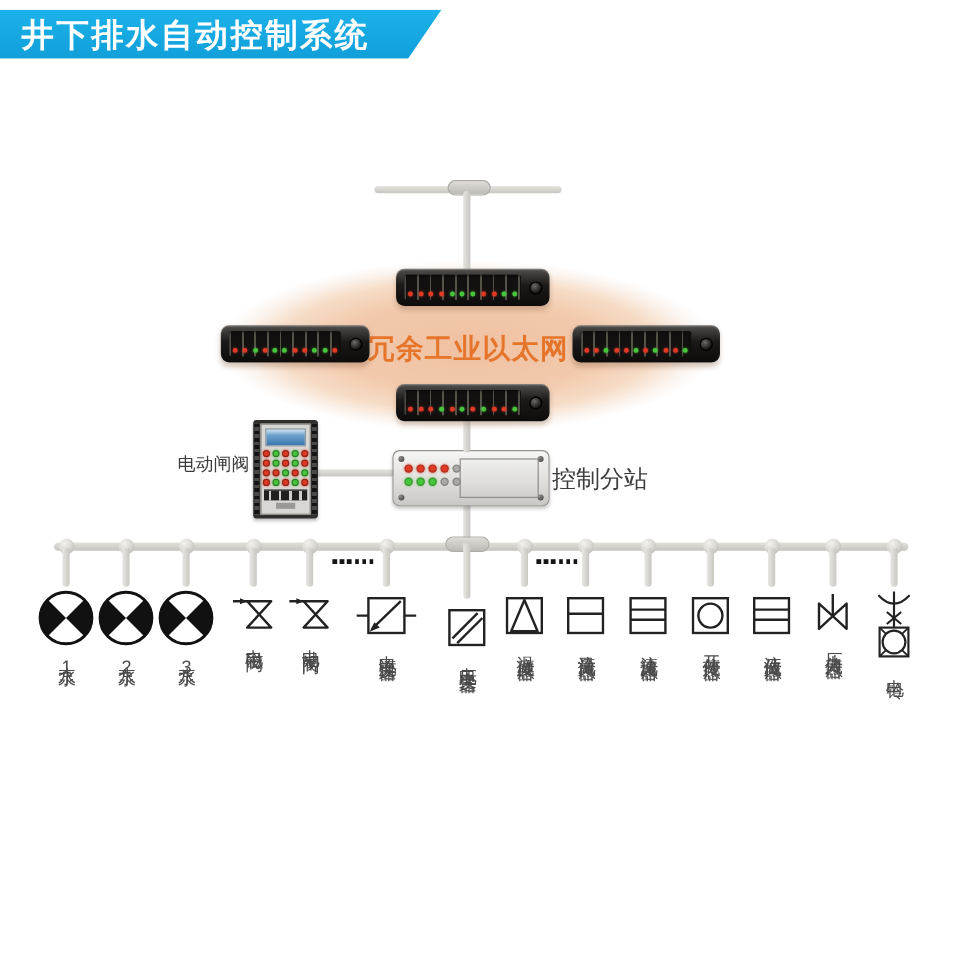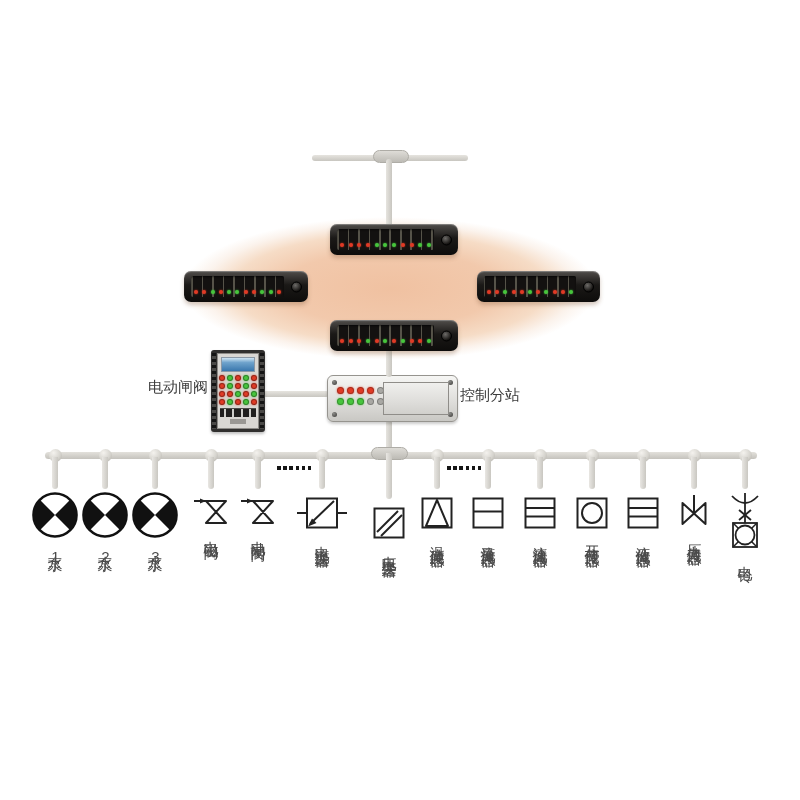--- a/index.html
+++ b/index.html
@@ -83,21 +83,21 @@
             border:1px solid #96948f;box-sizing:border-box;box-shadow:0 2px 3px rgba(0,0,0,.2);}
   .screw{position:absolute;width:5px;height:5px;border-radius:50%;background:radial-gradient(circle at 35% 30%,#8b8b88,#3c3b39);}
   .sub-leds{position:absolute;left:9px;top:11px;display:flex;flex-direction:column;gap:4px;}
   .sub-leds .led{width:7px;height:7px;border:1px solid rgba(0,0,0,.25);box-sizing:border-box;}
   .sub-leds .led-row{gap:3px;}
   .sub-relays{position:absolute;left:55px;right:8px;top:6px;bottom:6px;border:1px solid #8f8d89;box-sizing:border-box;
             background:
               repeating-linear-gradient(0deg,rgba(0,0,0,.10) 0 1px,transparent 1px 4px),
               linear-gradient(180deg,#5755529 0,#575552 7px,transparent 7px),
               repeating-linear-gradient(90deg,#efefed 0 5.5px,#918f8a 5.5px 7.7px);}
-  .substation-label{position:absolute;left:460px;top:386px;font-size:15px;color:#3c3c3c;white-space:nowrap;}
+  .substation-label{position:absolute;left:460px;top:386px;font-size:20px;color:#3c3c3c;white-space:nowrap;}
 
   
   .bus{position:absolute;left:45px;top:452px;width:712px;height:7px;border-radius:3.5px;
        background:linear-gradient(180deg,#e3e1dc,#c5c3bd);z-index:1;}
   .dots{position:absolute;top:466px;display:flex;align-items:center;z-index:2;}
   .dot{width:3.5px;height:3.5px;background:#151515;margin:0 1.3px;}
 
   
   .branch{position:absolute;top:449px;width:74px;display:flex;flex-direction:column;align-items:center;z-index:2;}
   .node{width:13px;height:13px;border-radius:50%;background:radial-gradient(circle at 35% 30%,#f4f2ee,#d6d4ce 55%,#aeaba5);}
@@ -111,28 +111,32 @@
   .sym-bell{margin-top:0;}
   .vlabel{margin-top:5px;writing-mode:vertical-rl;text-orientation:upright;font-size:15px;line-height:1.05;
           letter-spacing:2px;color:#4a4a4a;}
   .vlabel-valve{margin-top:2px;}
 </style>
 </head>
 <body>
 
 <div class="canvas">
 
+  <div class="banner">
+    <span class="banner-title">井下排水自动控制系统</span>
+  </div>
 
   <div class="hline" style="left:312px;top:155px;width:156px;"></div>
   <div class="pill" style="left:373px;top:150px;width:36px;height:13px;"></div>
   <div class="vline above" style="left:386px;top:159px;height:69px;"></div>
 
 
 
   <div class="cloud"></div>
+  <div class="eth-label">冗余工业以太网</div>
 
   <div class="switch" style="left:330px;top:224px;width:128px;">
     <div class="switch-slots"></div>
     <div class="switch-leds">
         <span class="led led-r"></span>
         <span class="led led-r"></span>
         <span class="led led-r"></span>
         <span class="led led-r"></span>
         <span class="led led-g"></span>
         <span class="led led-g"></span>

